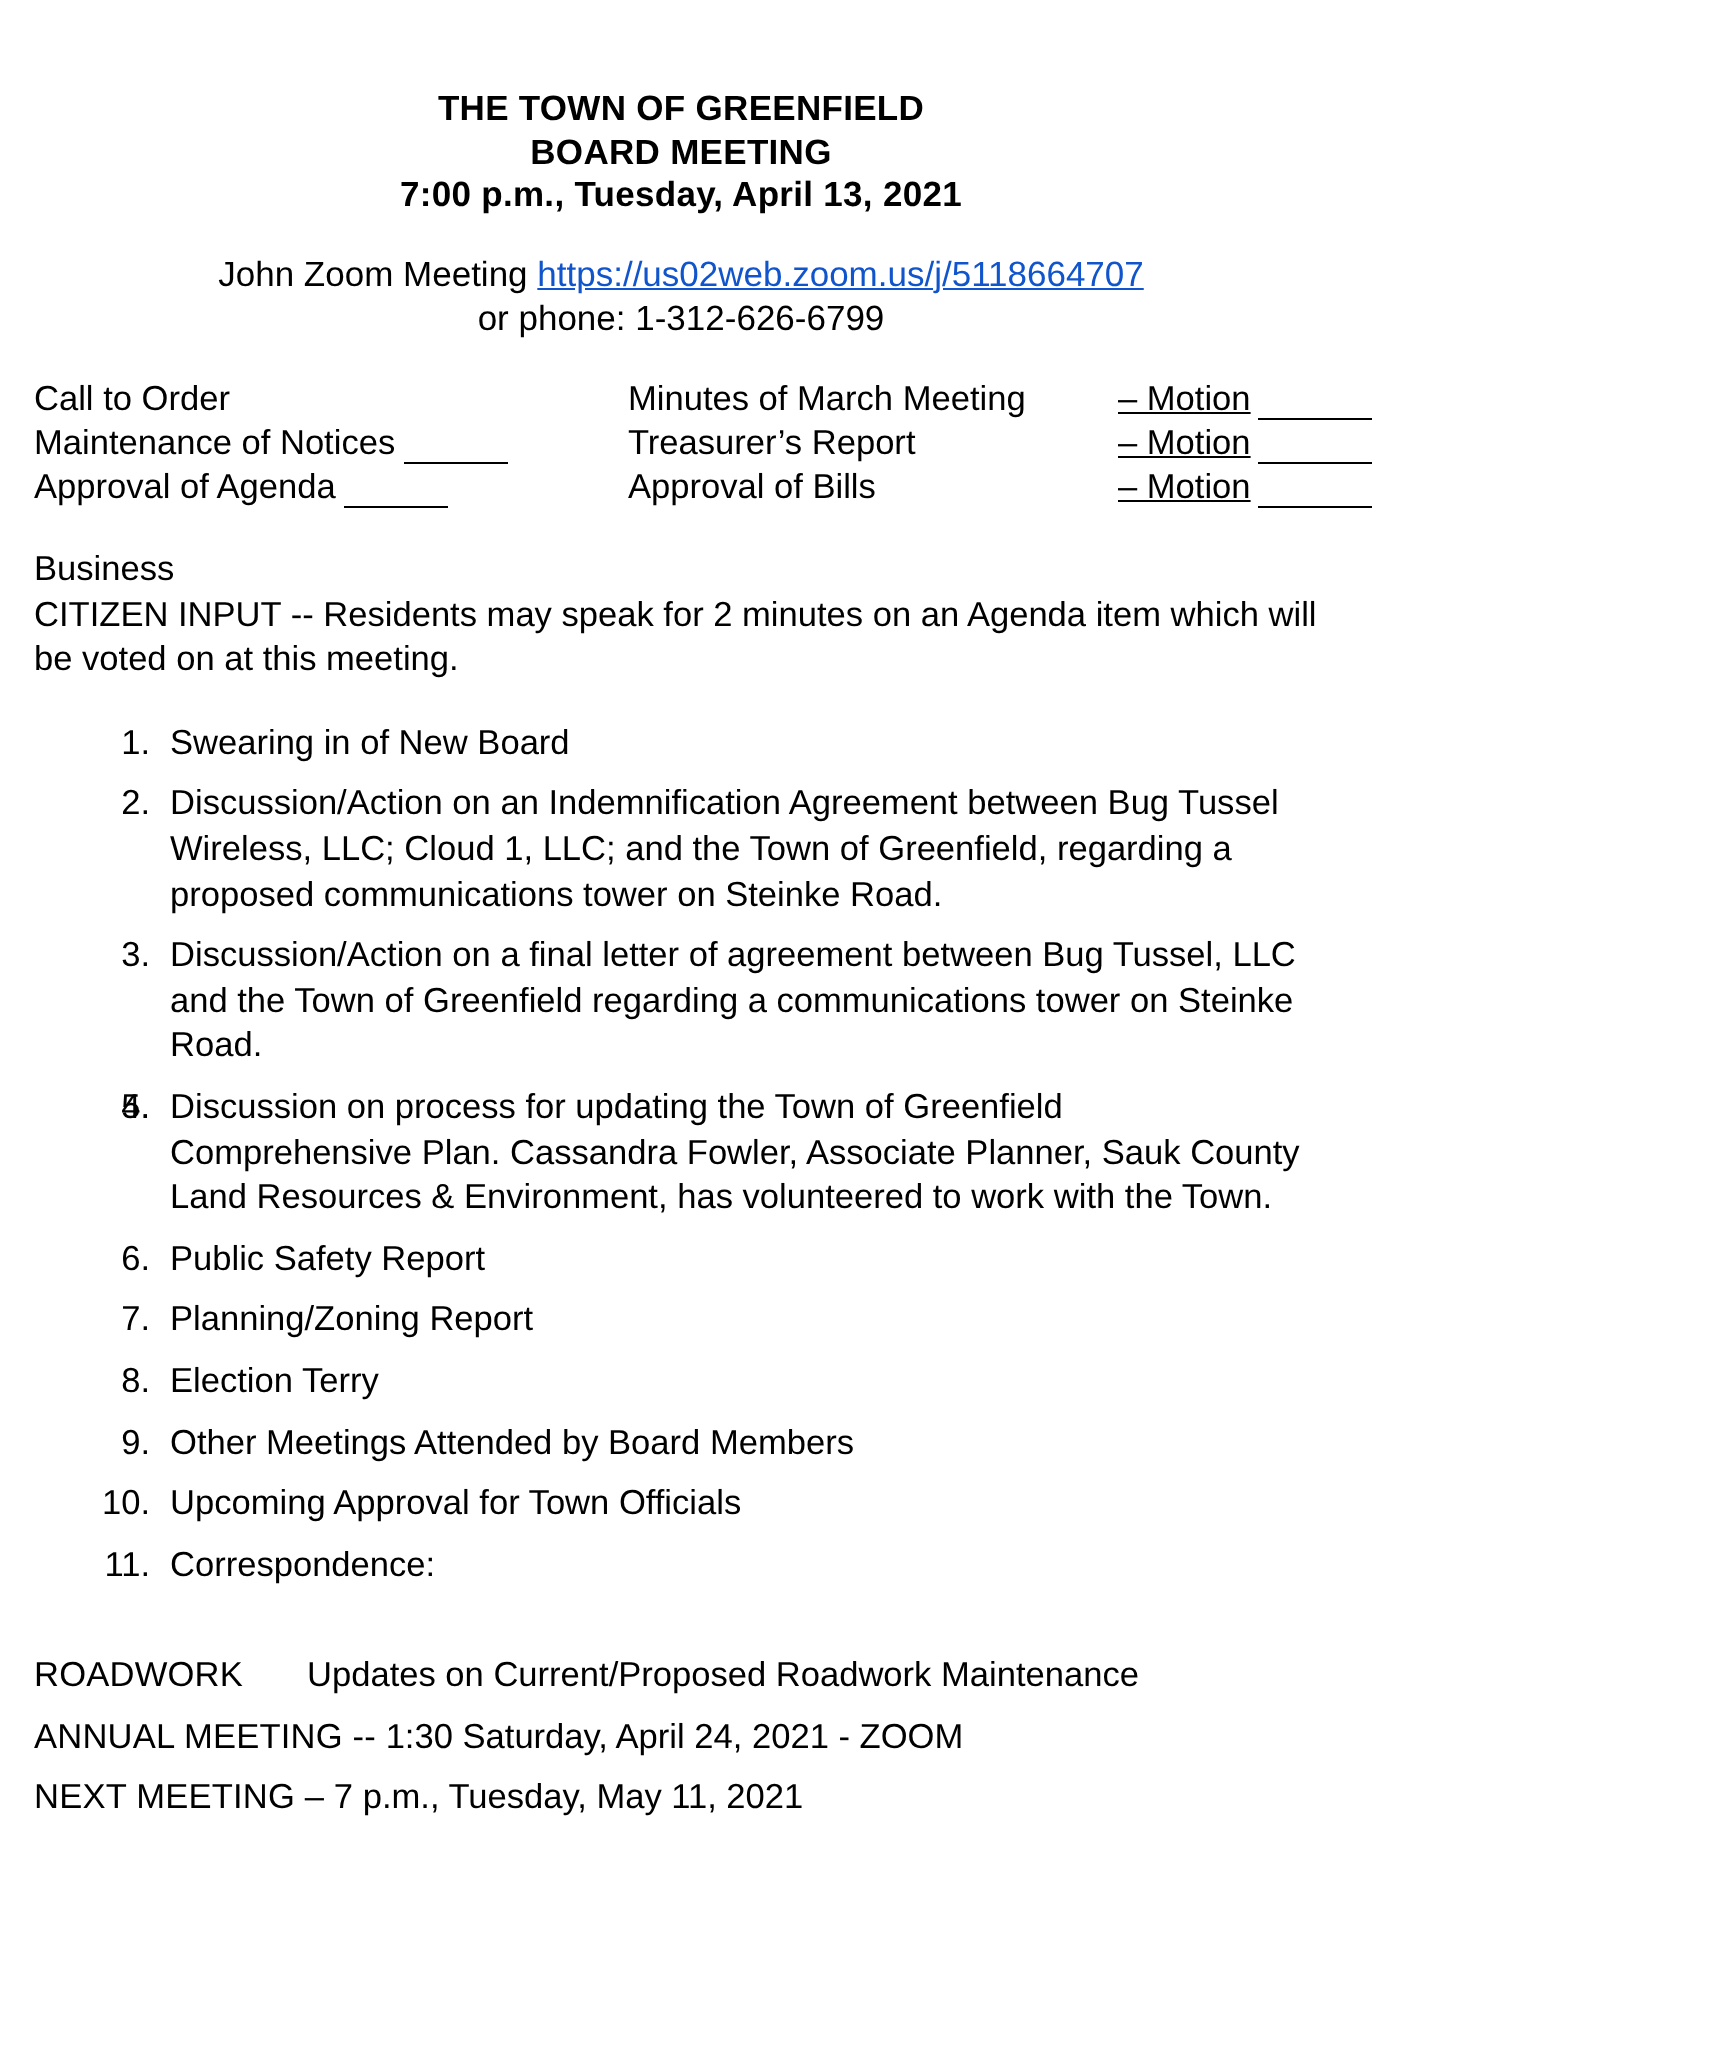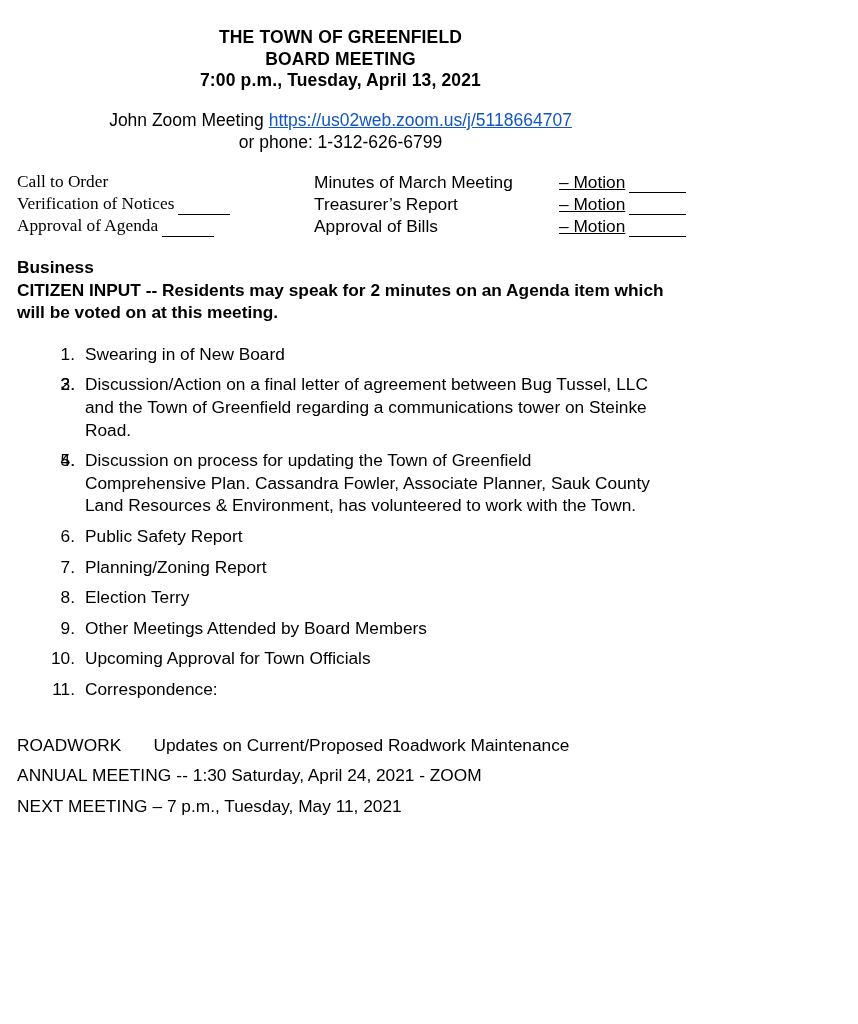--- a/index.html
+++ b/index.html
@@ -12,21 +12,21 @@
     color: #000000;
     -webkit-font-smoothing: antialiased;
   }
   .page {
     position: relative;
     width: 686px;
     height: 1024px;
     background: #ffffff;
     overflow: hidden;
     box-sizing: border-box;
-    padding: 27px 22px 0 17px;
+    padding: 44px 22px 0 17px;
   }
 
   
   .doc-header {
     text-align: center;
     font-weight: bold;
     font-size: 17.5px;
     line-height: 21.5px;
     letter-spacing: 0.15px;
   }
@@ -60,40 +60,40 @@
   
   .agenda-grid {
     margin-top: 18px;
     font-size: 17.3px;
     line-height: 22.3px;
   }
   .agenda-row {
     display: flex;
     white-space: nowrap;
   }
-  .col-left  { width: 297px; flex: 0 0 297px; font-family: Liberation Serif, serif; }
+  .col-left  { width: 297px; flex: 0 0 297px; }
   .col-mid   { width: 245px; flex: 0 0 245px; }
   .col-right { flex: 1 1 auto; text-decoration: underline; }
   .blank {
     display: inline-block;
     border-bottom: 1.4px solid #000;
     height: 0.95em;
     vertical-align: bottom;
     margin-left: 4px;
   }
   .blank-sm { width: 52px; }
   .blank-md { width: 58px; }
 
   
   .business {
     margin-top: 19px;
     font-size: 17.3px;
     line-height: 22.5px;
   }
-  .business .bline { display: block; font-weight: bold; }
+  .business .bline { display: block; }
   .citizen { margin-top: 0; }
 
   
   .num-list {
     margin: 19px 0 0 0;
     padding: 0;
     list-style: none;
     font-size: 17.3px;
     line-height: 22.6px;
   }
@@ -150,21 +150,21 @@
       <div class="col-mid">
         <span>Minutes of March Meeting</span>
       </div>
       <div class="col-right">
         <span>– Motion</span><span class="blank blank-md"></span><span>, Second</span><span class="blank blank-md"></span>
       </div>
     </div>
 
     <div class="agenda-row">
       <div class="col-left">
-        <span>Verification of Notices</span><span class="blank blank-sm"></span>
+        <span>Maintenance of Notices</span><span class="blank blank-sm"></span>
       </div>
       <div class="col-mid">
         <span>Treasurer’s Report</span>
       </div>
       <div class="col-right">
         <span>– Motion</span><span class="blank blank-md"></span><span>, Second</span><span class="blank blank-md"></span>
       </div>
     </div>
 
     <div class="agenda-row">
@@ -181,21 +181,21 @@
 
   </div>
 
   <div class="business">
     <span class="bline">Business</span>
     <span class="bline citizen">CITIZEN INPUT -- Residents may speak for 2 minutes on an Agenda item which will be voted on at this meeting.</span>
   </div>
 
   <ol class="num-list">
     <li><span class="num">1.</span><span>Swearing in of New Board</span></li>
-    <li><span class="num">2.</span></li>
+    <li><span class="num">2.</span><span>Discussion/Action on an Indemnification Agreement between Bug Tussel Wireless, LLC; Cloud 1, LLC; and the Town of Greenfield, regarding a proposed communications tower on Steinke Road.</span></li>
     <li><span class="num">3.</span><span>Discussion/Action on a final letter of agreement between Bug Tussel, LLC and the Town of Greenfield regarding a communications tower on Steinke Road.</span></li>
     <li><span class="num">4.</span></li>
     <li><span class="num">5.</span><span>Discussion on process for updating the Town of Greenfield Comprehensive Plan. Cassandra Fowler, Associate Planner, Sauk County Land Resources &amp; Environment, has volunteered to work with the Town.</span></li>
     <li><span class="num">6.</span><span>Public Safety Report</span></li>
     <li><span class="num">7.</span><span>Planning/Zoning Report</span></li>
     <li><span class="num">8.</span><span>Election Terry</span></li>
     <li><span class="num">9.</span><span>Other Meetings Attended by Board Members</span></li>
     <li><span class="num">10.</span><span>Upcoming Approval for Town Officials</span></li>
     <li><span class="num">11.</span><span>Correspondence:</span></li>
   </ol>

